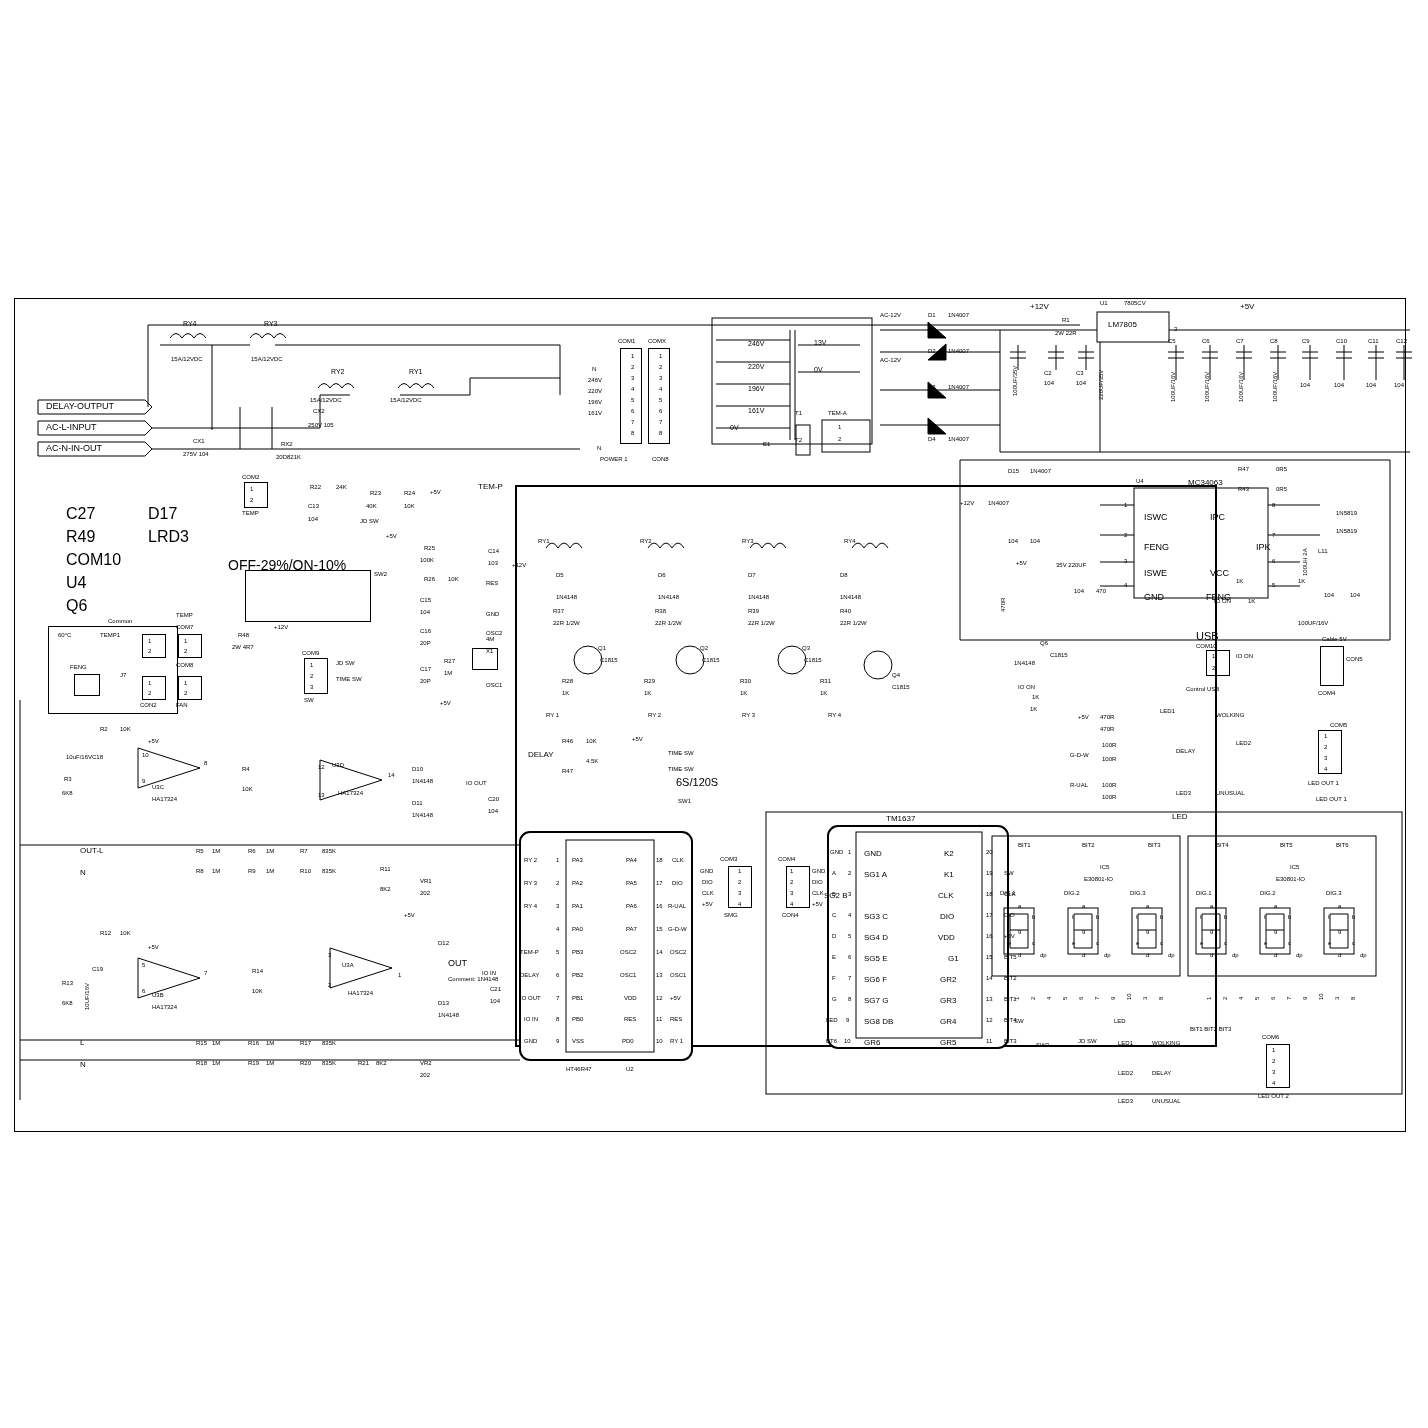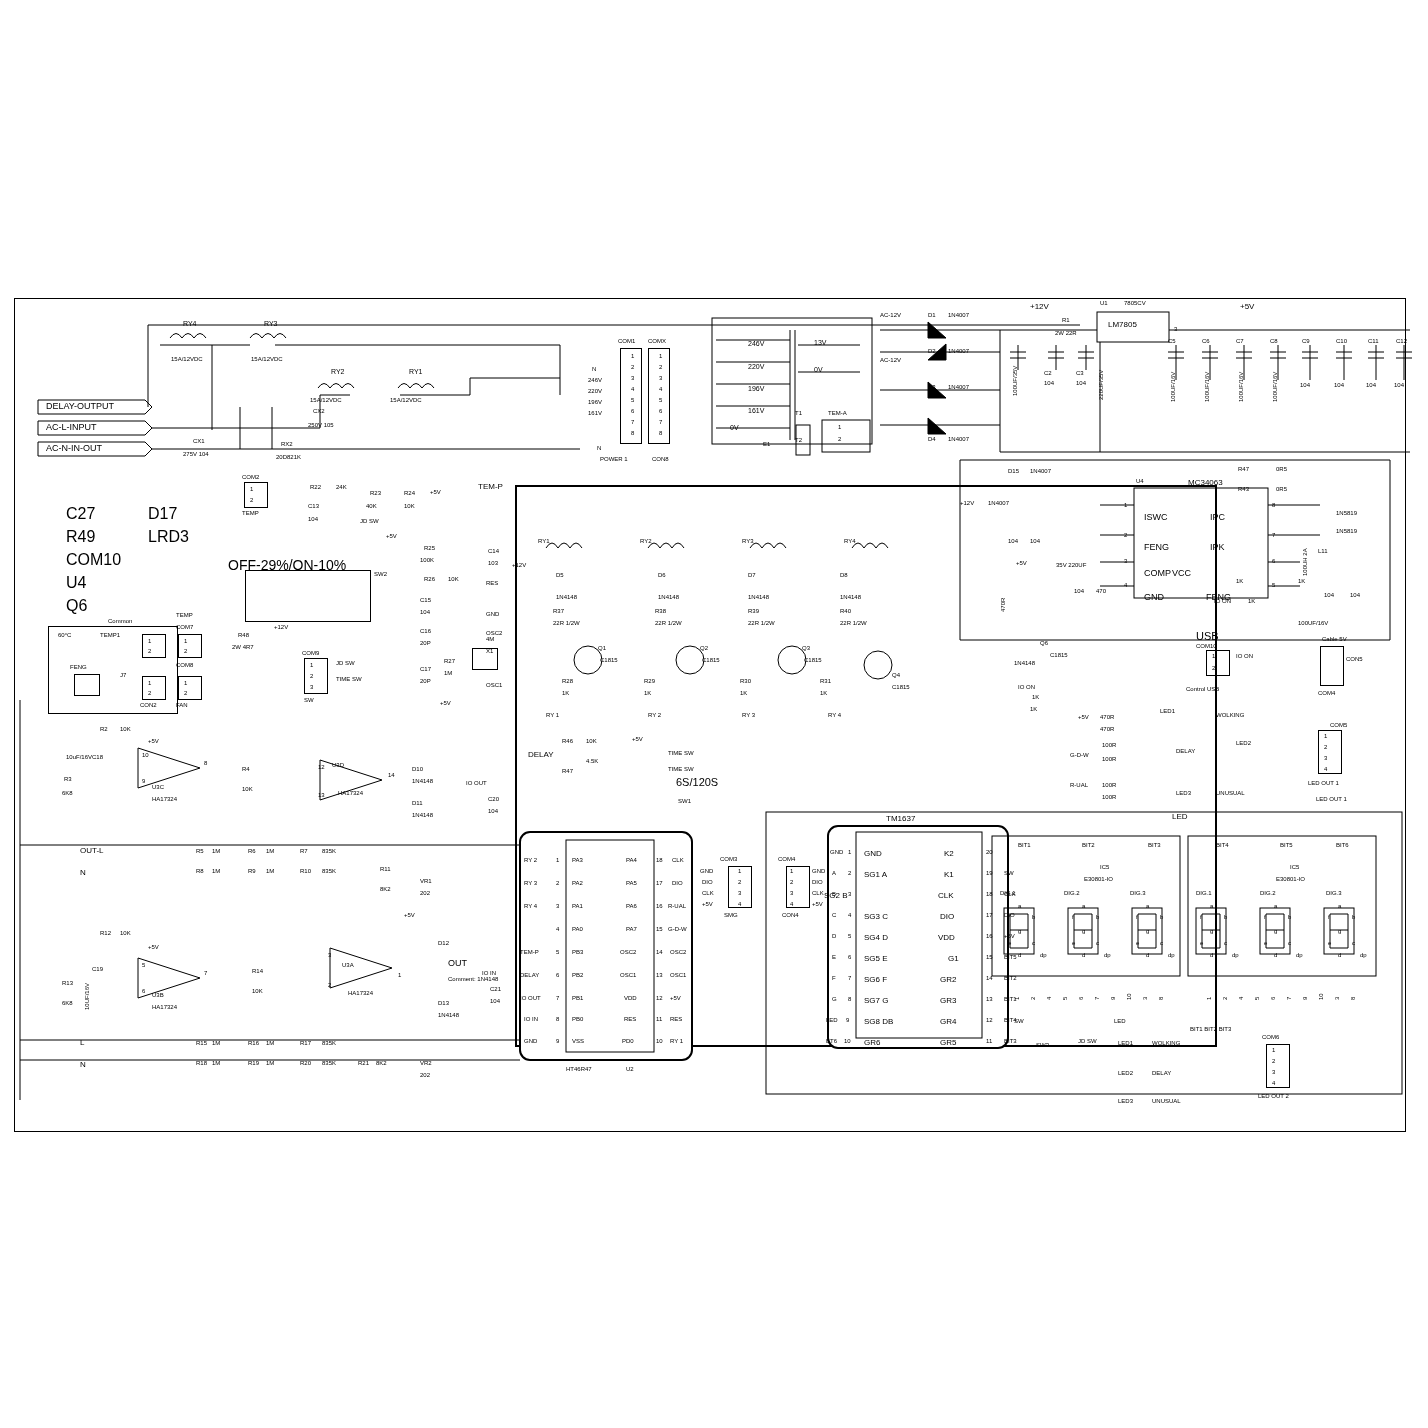--- a/index.html
+++ b/index.html
@@ -238,25 +238,25 @@
   <div class="lbl s6" style="left:1334px;top:382px">104</div>
   <div class="lbl s6" style="left:1368px;top:338px">C11</div>
   <div class="lbl s6" style="left:1366px;top:382px">104</div>
   <div class="lbl s6" style="left:1396px;top:338px">C12</div>
   <div class="lbl s6" style="left:1394px;top:382px">104</div>
 
   <div class="lbl s6" style="left:1136px;top:478px">U4</div>
   <div class="lbl s8" style="left:1188px;top:478px">MC34063</div>
   <div class="lbl s9" style="left:1144px;top:512px">ISWC</div>
   <div class="lbl s9" style="left:1144px;top:542px">FENG</div>
-  <div class="lbl s9" style="left:1144px;top:568px">COMP</div>
+  <div class="lbl s9" style="left:1144px;top:568px">ISWE</div>
   <div class="lbl s9" style="left:1144px;top:592px">GND</div>
   <div class="lbl s9" style="left:1210px;top:512px">IPC</div>
-  <div class="lbl s9" style="left:1210px;top:542px">IPK</div>
-  <div class="lbl s9" style="left:1172px;top:568px">VCC</div>
+  <div class="lbl s9" style="left:1256px;top:542px">IPK</div>
+  <div class="lbl s9" style="left:1210px;top:568px">VCC</div>
   <div class="lbl s9" style="left:1206px;top:592px">FENG</div>
   <div class="lbl s6" style="left:1124px;top:502px">1</div>
   <div class="lbl s6" style="left:1124px;top:532px">2</div>
   <div class="lbl s6" style="left:1124px;top:558px">3</div>
   <div class="lbl s6" style="left:1124px;top:582px">4</div>
   <div class="lbl s6" style="left:1272px;top:502px">8</div>
   <div class="lbl s6" style="left:1272px;top:532px">7</div>
   <div class="lbl s6" style="left:1272px;top:558px">6</div>
   <div class="lbl s6" style="left:1272px;top:582px">5</div>
   <div class="lbl s6" style="left:1008px;top:468px">D15</div>

